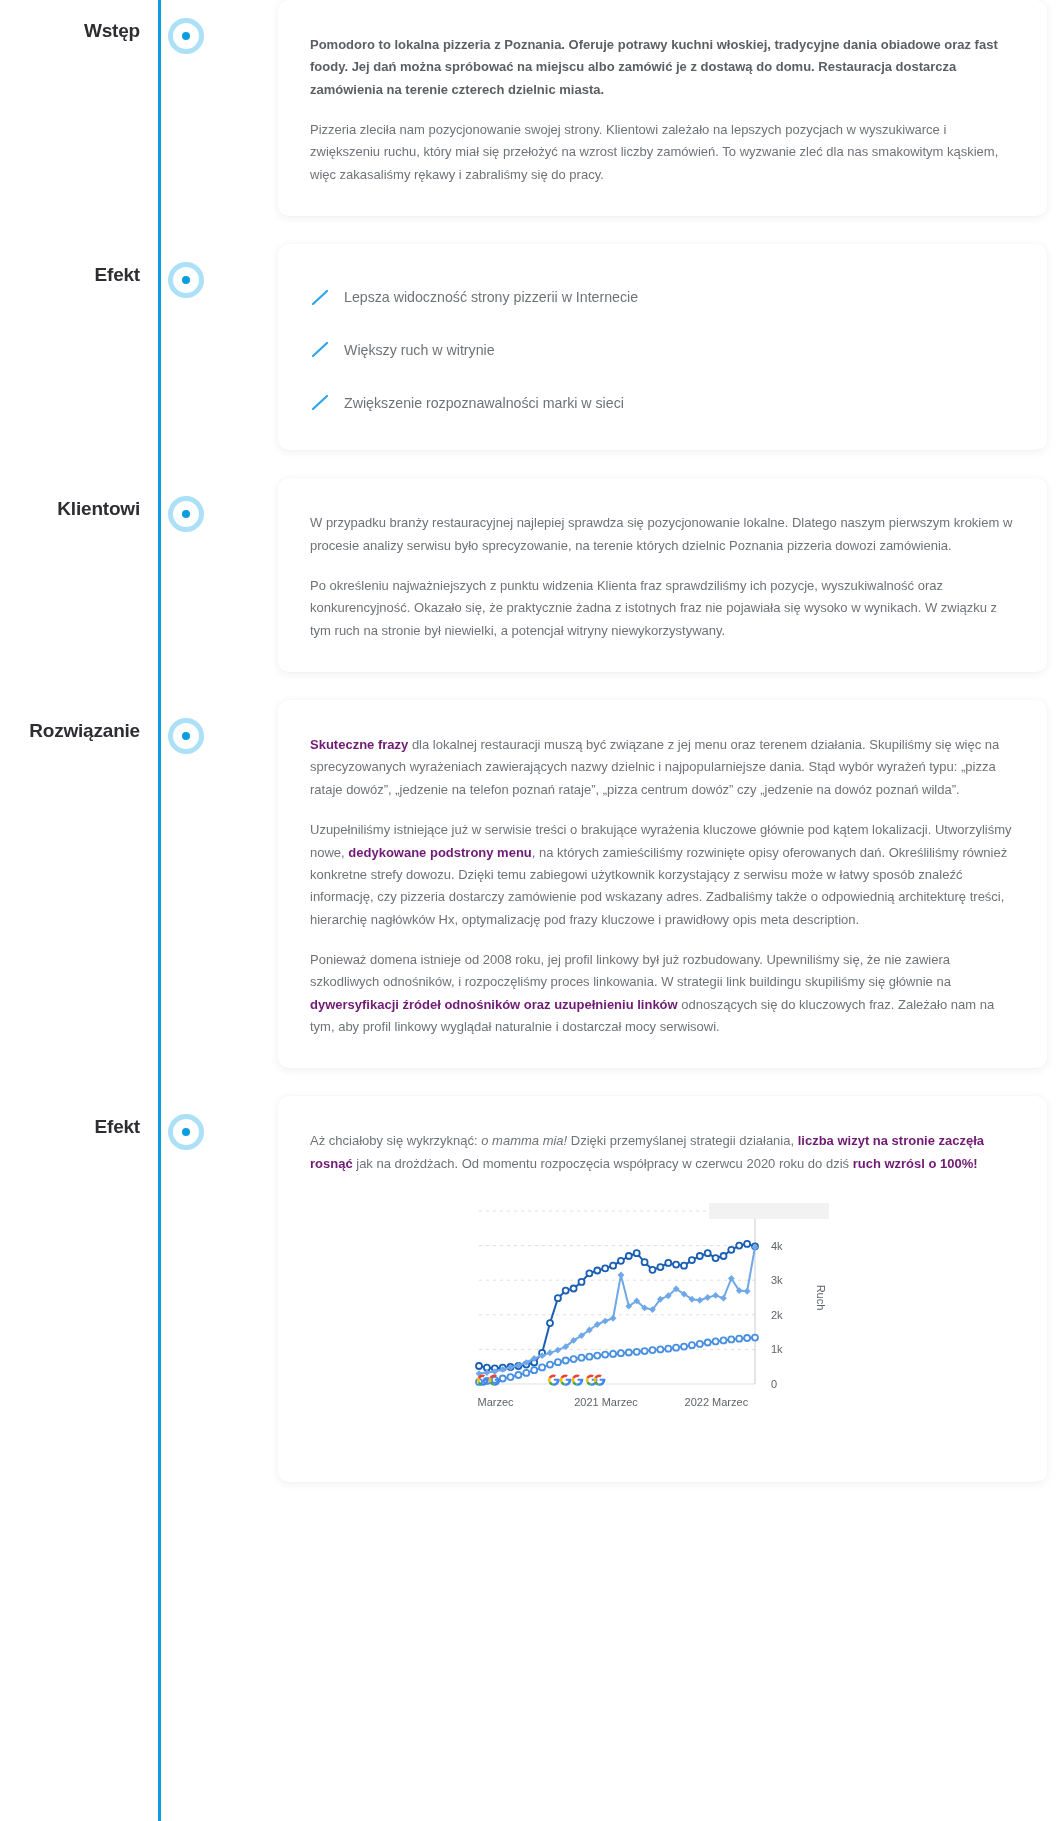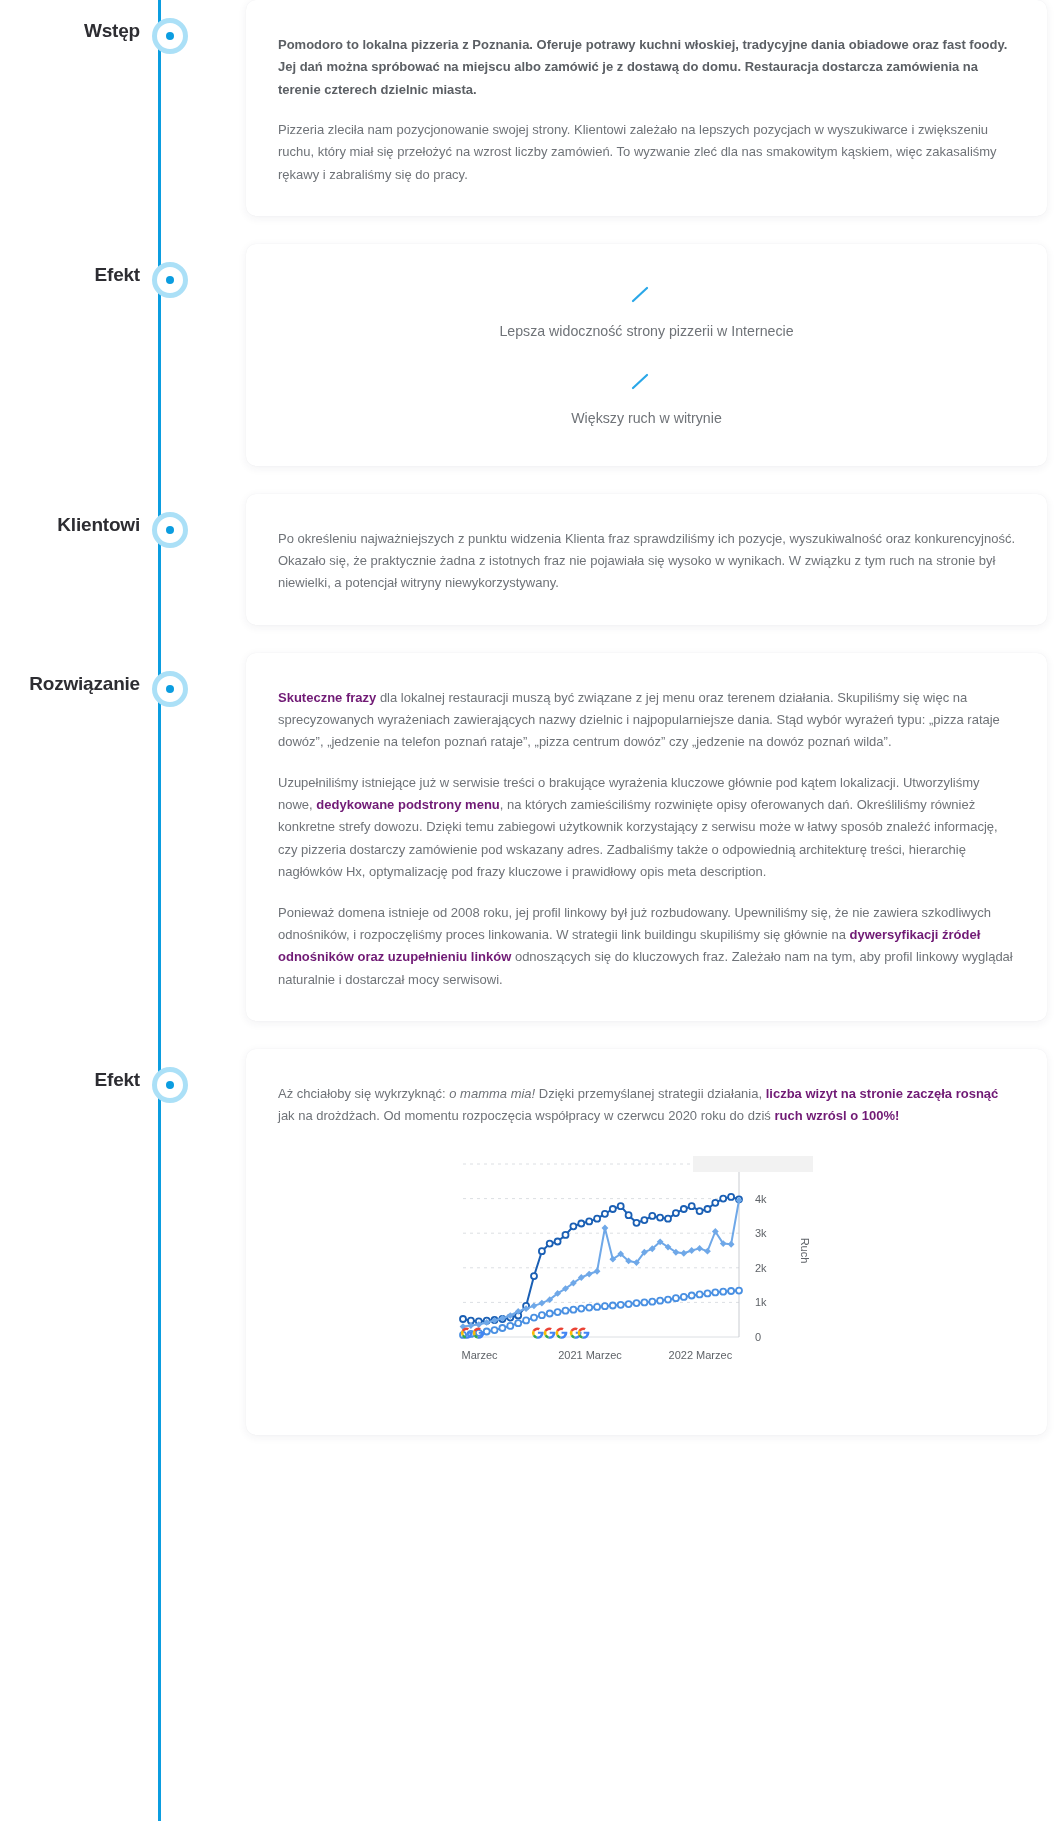--- a/index.html
+++ b/index.html
@@ -30,20 +30,21 @@
   .timeline {
     position: relative;
     z-index: 2;
     padding: 0;
   }
 
   .tl-row {
     position: relative;
     display: flex;
     align-items: flex-start;
+    gap: 16px;
   }
 
   .tl-left {
     width: 140px;
     flex: 0 0 140px;
     text-align: right;
     padding-right: 0;
     padding-top: 20px;
   }
   .tl-label {
@@ -106,21 +107,20 @@
   .card p.lead { color: #5b5f64; font-weight: bold; }
   .card strong { color: #701a75; font-weight: bold; }
   .card em { font-style: italic; }
 
   
   .goal-list { padding: 8px 0 6px 0; margin: 0; list-style: none; }
   .goal-item {
     display: flex;
     align-items: center;
     margin-bottom: 30px;
-    flex-direction: column;
   }
   .goal-item:last-child { margin-bottom: 0; }
   .goal-check {
     flex: 0 0 34px;
     width: 34px;
     height: 18px;
     position: relative;
   }
   .goal-check svg { display: block; }
   .goal-text {
@@ -181,31 +181,40 @@
                 <span class="goal-text">Lepsza widoczność strony pizzerii w Internecie</span>
               </li>
               <li class="goal-item">
                 <span class="goal-check">
                   <svg width="22" height="18" viewBox="0 0 22 18">
                     <path d="M3 15 L17 2" stroke="#2aa7e8" stroke-width="2.2" fill="none" stroke-linecap="round"></path>
                   </svg>
                 </span>
                 <span class="goal-text">Większy ruch w witrynie</span>
               </li>
+              <li class="goal-item">
+                <span class="goal-check">
+                  <svg width="22" height="18" viewBox="0 0 22 18">
+                    <path d="M3 15 L17 2" stroke="#2aa7e8" stroke-width="2.2" fill="none" stroke-linecap="round"></path>
+                  </svg>
+                </span>
+                <span class="goal-text">Zwiększenie rozpoznawalności marki w sieci</span>
+              </li>
             </ul>
           </div>
         </div>
       </div>
       <div class="tl-row">
         <div class="tl-left"><span class="tl-label">Klientowi</span></div>
         <div class="tl-dotcell">
           <div class="tl-dot"></div>
         </div>
         <div class="tl-right">
           <div class="card">
+            <p>W przypadku branży restauracyjnej najlepiej sprawdza się pozycjonowanie lokalne. Dlatego naszym pierwszym krokiem w procesie analizy serwisu było sprecyzowanie, na terenie których dzielnic Poznania pizzeria dowozi zamówienia.</p>
             <p>Po określeniu najważniejszych z punktu widzenia Klienta fraz sprawdziliśmy ich pozycje, wyszukiwalność oraz konkurencyjność. Okazało się, że praktycznie żadna z istotnych fraz nie pojawiała się wysoko w wynikach. W związku z tym ruch na stronie był niewielki, a potencjał witryny niewykorzystywany.</p>
           </div>
         </div>
       </div>
       <div class="tl-row">
         <div class="tl-left"><span class="tl-label">Rozwiązanie</span></div>
         <div class="tl-dotcell">
           <div class="tl-dot"></div>
         </div>
         <div class="tl-right">

